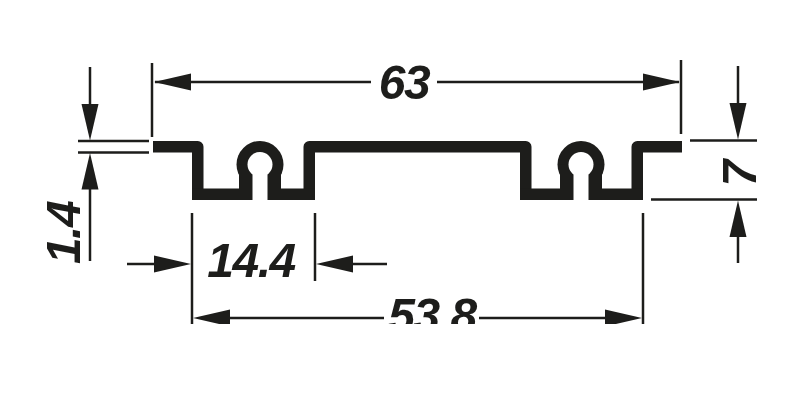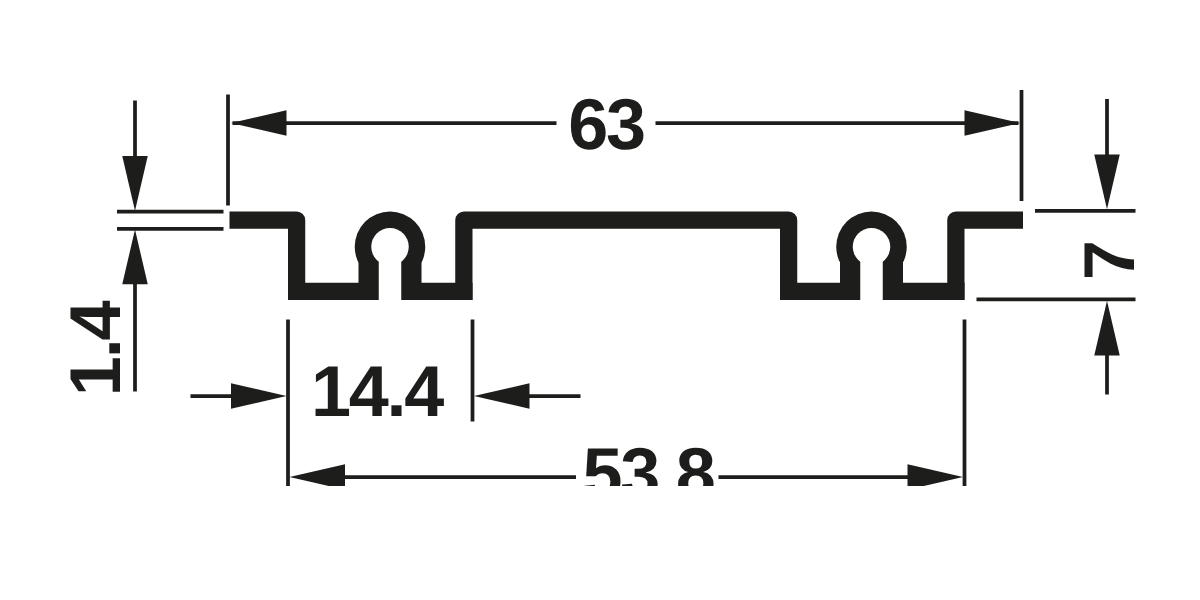--- a/index.html
+++ b/index.html
@@ -7,20 +7,21 @@
     padding: 0;
     background: #ffffff;
   }
   .stage {
     position: relative;
     width: 800px;
     height: 324px;
     background: #ffffff;
     overflow: hidden;
     font-family: "Liberation Sans", sans-serif;
+    font-style: italic;
   }
   svg { display: block; }
   .ink-stroke {
     stroke: #1d1d1b;
     stroke-width: 2.5;
     fill: none;
   }
   .profile-run {
     stroke: #1d1d1b;
     stroke-width: 11.5;

